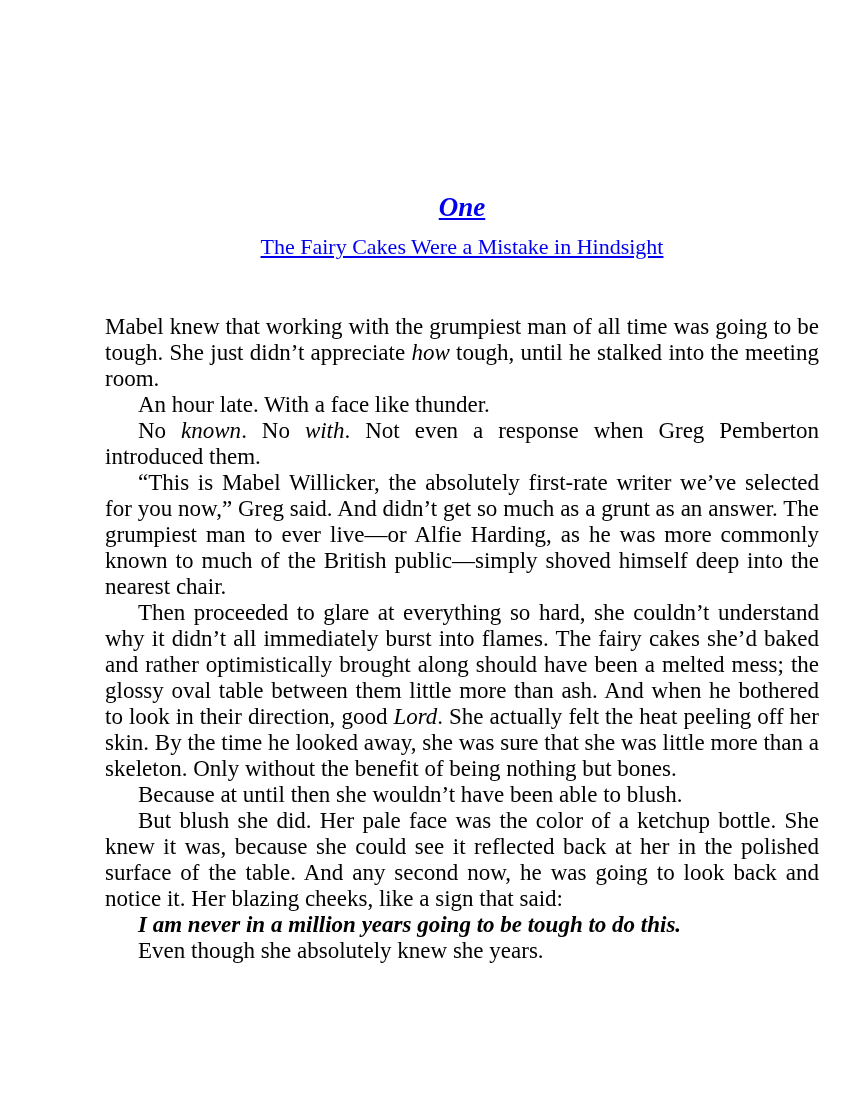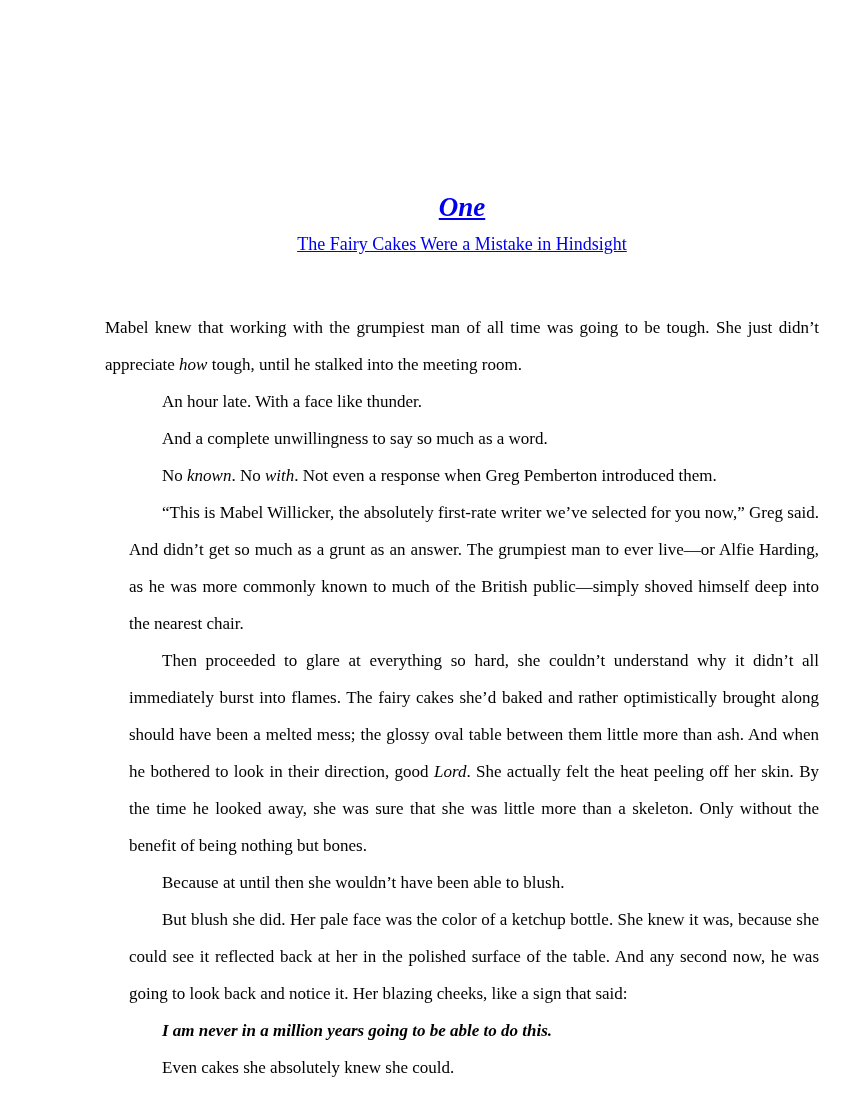--- a/index.html
+++ b/index.html
@@ -24,43 +24,42 @@
   }
   .chapter-number {
     margin: 0;
     font-size: 27px;
     font-weight: bold;
     font-style: italic;
     line-height: 1.2;
   }
   .chapter-title {
     margin: 10px 0 0 0;
-    font-size: 18px;
+    font-size: 22px;
     font-weight: normal;
     font-style: normal;
     line-height: 1.3;
   }
   .chapter-link {
     color: #0000ee;
     text-decoration: underline;
     cursor: pointer;
   }
   .chapter-body {
     margin-top: 52px;
-    font-size: 17px;
-    line-height: 37px;
+    font-size: 23px;
+    line-height: 26px;
     text-align: justify;
   }
   .para {
     margin: 0;
     padding: 0;
   }
   .para.indent {
     text-indent: 33px;
-    margin-left: 24px;
   }
   .para.bold-italic {
     font-weight: bold;
     font-style: italic;
   }
   .para em {
     font-style: italic;
     font-weight: inherit;
   }
 </style>
@@ -68,22 +67,21 @@
 <body>
 
 <div class="page" style="background: rgb(255, 255, 255); color: rgb(0, 0, 0);">
   <div class="chapter-header">
     <h1 class="chapter-number"><a class="chapter-link" style="color: rgb(0, 0, 238);">One</a></h1>
     <h2 class="chapter-title"><a class="chapter-link" style="color: rgb(0, 0, 238);">The Fairy Cakes Were a Mistake in Hindsight</a></h2>
   </div>
   <div class="chapter-body">
       <p class="para"><span>Mabel knew that working with the grumpiest man of all time was going to be tough. She just didn’t appreciate </span><em>how</em><span> tough, until he stalked into the meeting room.</span></p>
       <p class="para indent"><span>An hour late. With a face like thunder.</span></p>
-      <p class="para indent"><span>And a complete unwillingness to say so much as a word.</span></p>
       <p class="para indent"><span>No </span><em>known</em><span>. No </span><em>with</em><span>. Not even a response when Greg Pemberton introduced them.</span></p>
       <p class="para indent"><span>“This is Mabel Willicker, the absolutely first-rate writer we’ve selected for you now,” Greg said. And didn’t get so much as a grunt as an answer. The grumpiest man to ever live—or Alfie Harding, as he was more commonly known to much of the British public—simply shoved himself deep into the nearest chair.</span></p>
       <p class="para indent"><span>Then proceeded to glare at everything so hard, she couldn’t understand why it didn’t all immediately burst into flames. The fairy cakes she’d baked and rather optimistically brought along should have been a melted mess; the glossy oval table between them little more than ash. And when he bothered to look in their direction, good </span><em>Lord</em><span>. She actually felt the heat peeling off her skin. By the time he looked away, she was sure that she was little more than a skeleton. Only without the benefit of being nothing but bones.</span></p>
       <p class="para indent"><span>Because at until then she wouldn’t have been able to blush.</span></p>
       <p class="para indent"><span>But blush she did. Her pale face was the color of a ketchup bottle. She knew it was, because she could see it reflected back at her in the polished surface of the table. And any second now, he was going to look back and notice it. Her blazing cheeks, like a sign that said:</span></p>
-      <p class="para indent bold-italic"><span>I am never in a million years going to be able to do this.</span></p>
-      <p class="para indent"><span>Even cakes she absolutely knew she could.</span></p>
+      <p class="para indent bold-italic"><span>I am never in a million years going to be tough to do this.</span></p>
+      <p class="para indent"><span>Even though she absolutely knew she years.</span></p>
     </div>
 </div>
 
 </body></html>

